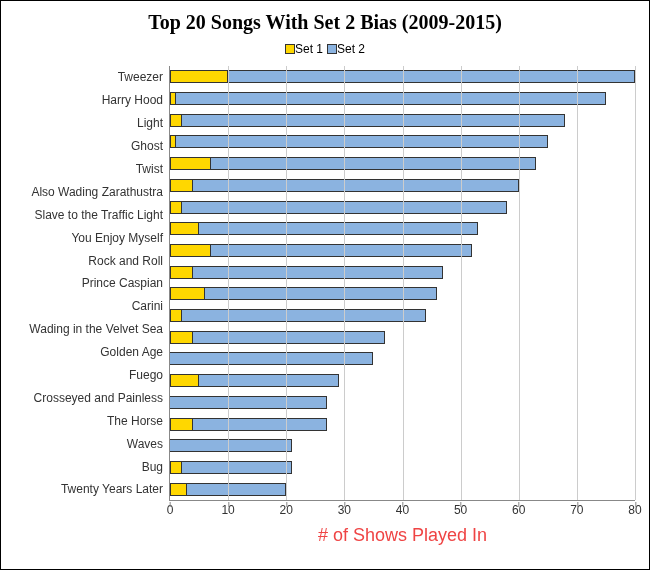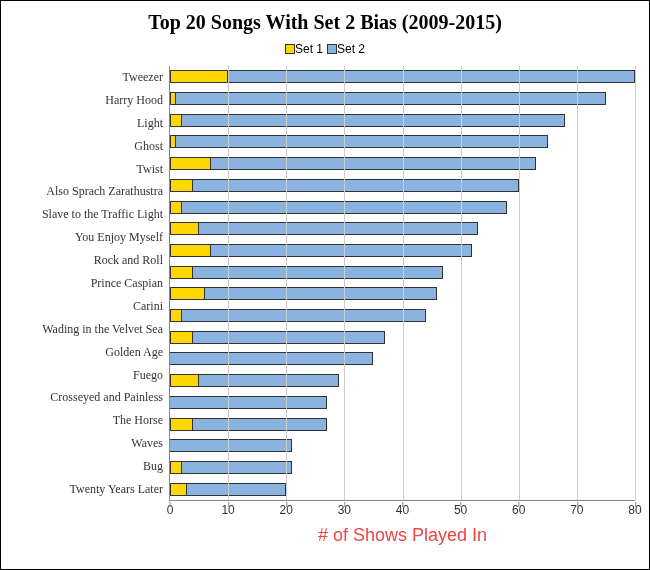--- a/index.html
+++ b/index.html
@@ -34,21 +34,20 @@
   .swatch-set2 { background: #8bb3e0; }
   .plot-wrap {
     display: flex;
     height: 435px;
   }
   .y-axis {
     width: 155px;
     display: flex;
     flex-direction: column;
     border-right: 1px solid #888;
-    font-family: Liberation Serif, serif;
   }
   .y-label {
     flex: 1;
     display: flex;
     align-items: center;
     justify-content: flex-end;
     padding-right: 6px;
     font-size: 12px;
     color: #333;
     white-space: nowrap;
@@ -128,21 +127,21 @@
     </div>
   </div>
 
   <div class="plot-wrap">
     <div class="y-axis" id="y-axis">
         <div class="y-label">Tweezer</div>
         <div class="y-label">Harry Hood</div>
         <div class="y-label">Light</div>
         <div class="y-label">Ghost</div>
         <div class="y-label">Twist</div>
-        <div class="y-label">Also Sprach Zarathustra</div>
+        <div class="y-label">Also Wading Zarathustra</div>
         <div class="y-label">Slave to the Traffic Light</div>
         <div class="y-label">You Enjoy Myself</div>
         <div class="y-label">Rock and Roll</div>
         <div class="y-label">Prince Caspian</div>
         <div class="y-label">Carini</div>
         <div class="y-label">Wading in the Velvet Sea</div>
         <div class="y-label">Golden Age</div>
         <div class="y-label">Fuego</div>
         <div class="y-label">Crosseyed and Painless</div>
         <div class="y-label">The Horse</div>

